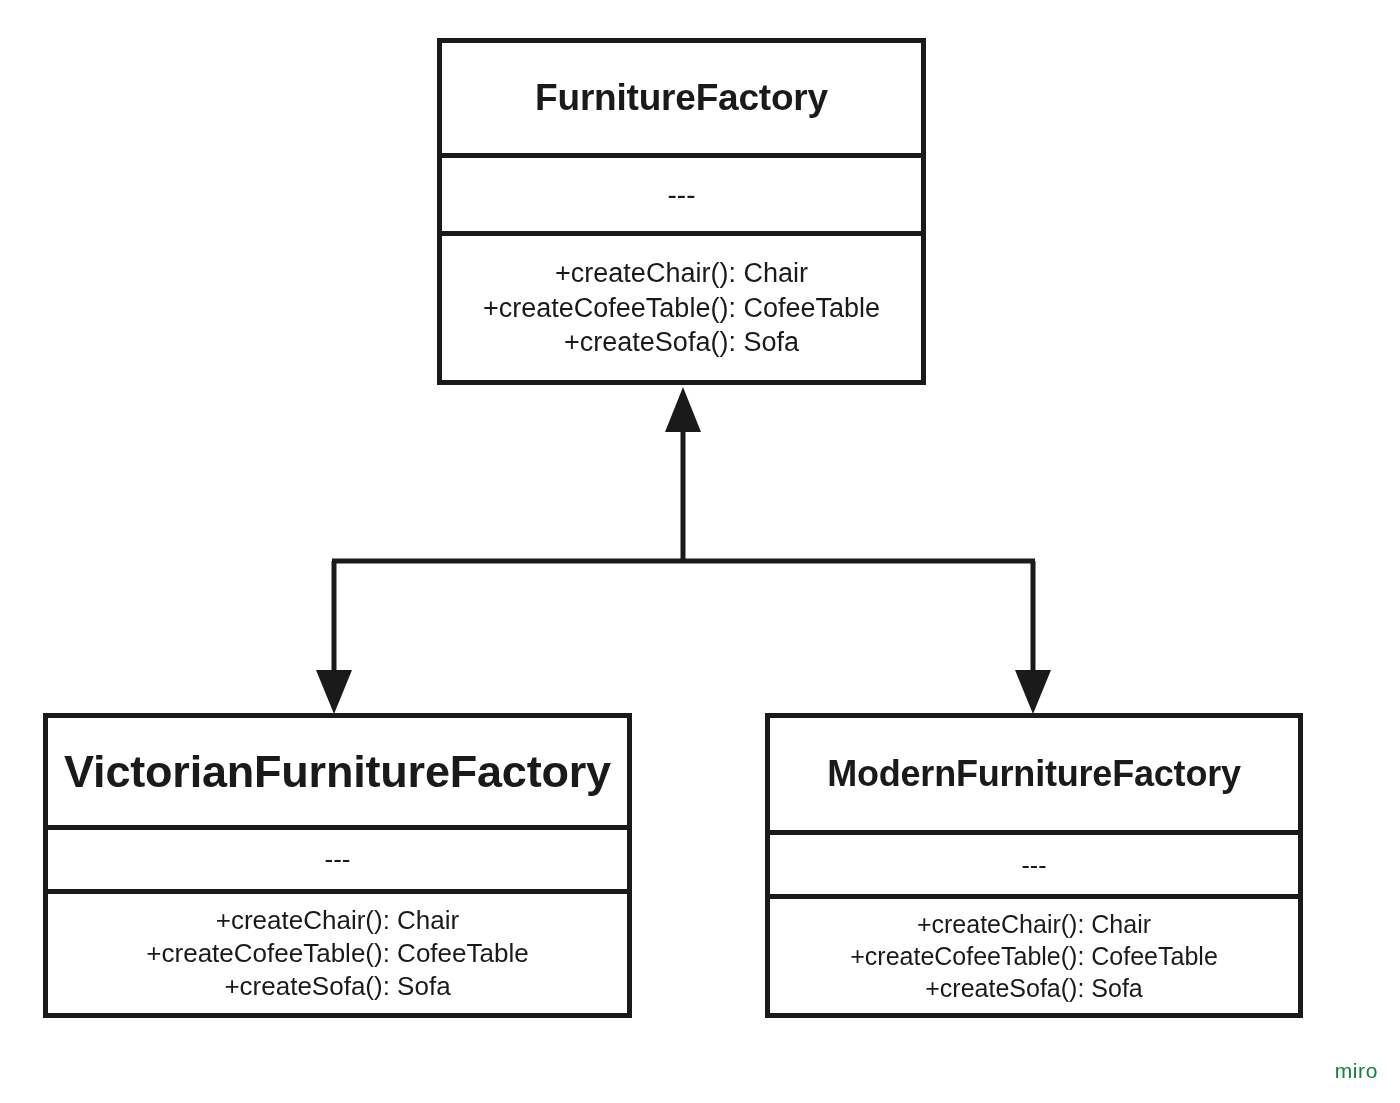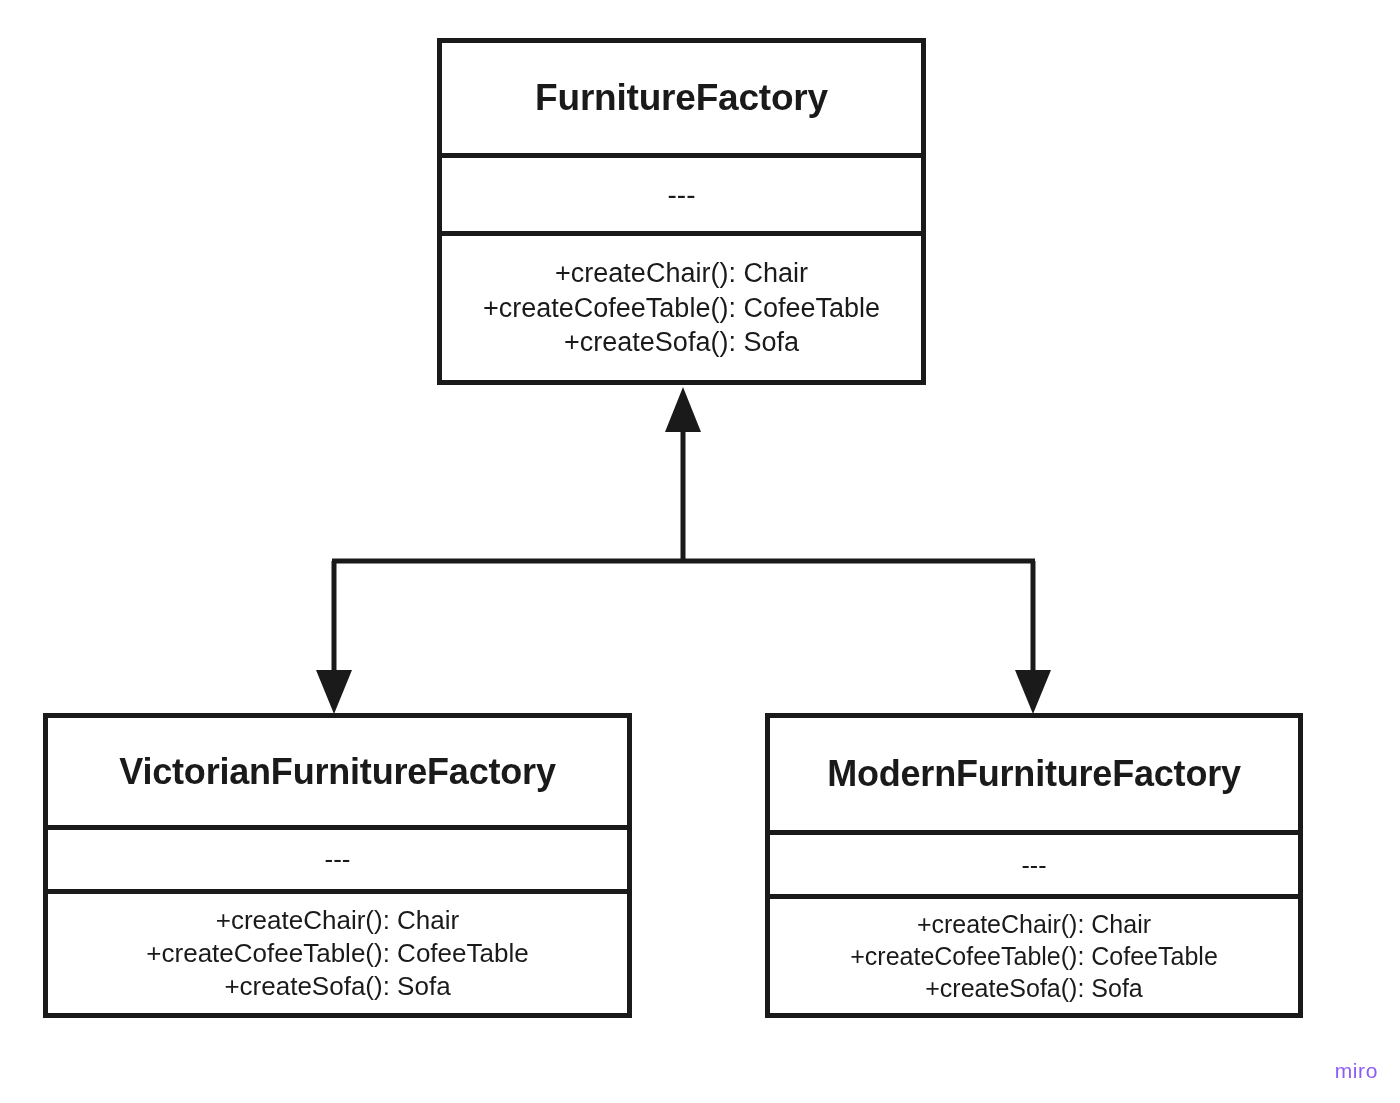--- a/index.html
+++ b/index.html
@@ -68,21 +68,21 @@
   
   #class-victorian-furniture-factory {
     left: 43px;
     top: 713px;
     width: 589px;
     height: 305px;
   }
   #class-victorian-furniture-factory .c-title   { height: 107px; }
   #class-victorian-furniture-factory .c-attrs   { height: 64px;  }
   #class-victorian-furniture-factory .c-methods { flex: 1 1 auto; }
-  #class-victorian-furniture-factory .class-title { font-size: 36px; }
+  #class-victorian-furniture-factory .class-title { font-size: 45px; }
   #class-victorian-furniture-factory .attr-line   { font-size: 26px; }
   #class-victorian-furniture-factory .method-line { font-size: 26px; }
 
   
   #class-modern-furniture-factory {
     left: 765px;
     top: 713px;
     width: 538px;
     height: 305px;
   }
@@ -102,21 +102,21 @@
     height: 1103px;
     pointer-events: none;
   }
 
   
   #miro-watermark {
     position: absolute;
     right: 22px;
     bottom: 20px;
     font-size: 21px;
-    color: #8b5cf6;
+    color: #15803d;
     letter-spacing: 0.6px;
     user-select: none;
   }
 </style>
 </head>
 <body>
 
 <div id="canvas">
 
   <svg id="inheritance-connector" viewBox="0 0 1400 1103" width="1400" height="1103" xmlns="http://www.w3.org/2000/svg">

